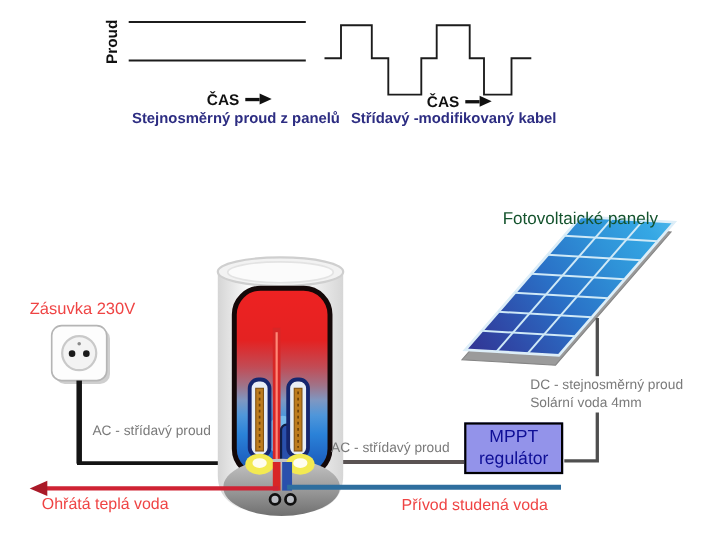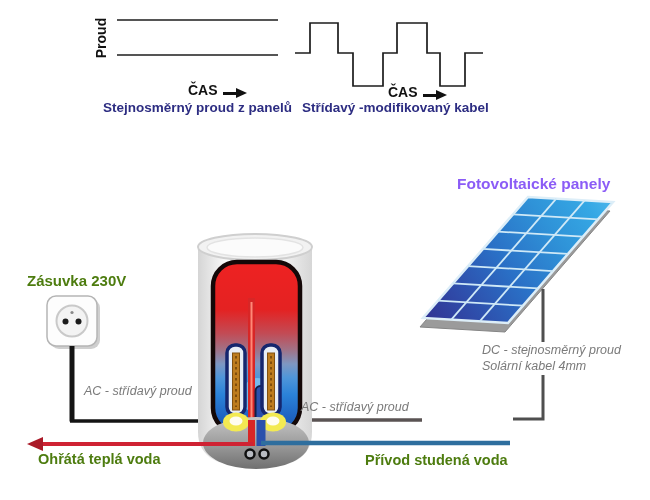--- a/index.html
+++ b/index.html
@@ -4,37 +4,37 @@
 <style>
   html,body{margin:0;padding:0;background:#fff;}
   .canvas{
     position:relative;width:650px;height:500px;background:#ffffff;overflow:hidden;
     font-family:"Liberation Sans", sans-serif;
   }
   .canvas svg{position:absolute;left:0;top:0;}
   .txt{position:absolute;white-space:nowrap;}
   .proud{font-weight:bold;font-size:14px;color:#111;
     left:101px;top:38px;transform:translate(-50%,-50%) rotate(-90deg);}
-  .cas{font-weight:bold;font-size:14px;color:#111;display:flex;align-items:flex-end;gap:5px;}
+  .cas{font-weight:bold;font-size:14px;color:#111;display:flex;align-items:center;gap:5px;}
   .cas-dc{left:188px;top:82px;}
   .cas-ac{left:388px;top:84px;}
   .harrow{display:inline-flex;align-items:center;}
   .harrow .stem{display:block;width:13px;height:3px;background:#111;}
   .harrow .head{display:block;width:0;height:0;border-left:11px solid #111;
     border-top:5.5px solid transparent;border-bottom:5.5px solid transparent;}
-  .cap{font-weight:bold;font-size:13.5px;color:#2d2d82;}
+  .cap{font-weight:bold;font-size:13.5px;color:#2d2d82;margin-left:17px;}
   .cap-dc{left:103px;top:100px;}
   .cap-ac{left:302px;top:100px;}
-  .title-bold{font-weight:bold;font-size:15.5px;color:#8b5cf6;}
+  .title-bold{font-weight:normal;font-size:15.5px;color:#14532d;margin-top:16px;}
   .panel-title{left:457px;top:175px;}
-  .lbl-bold{font-weight:bold;font-size:14.5px;color:#4d7c0f;}
+  .lbl-bold{font-weight:normal;font-size:14.5px;color:#ef4444;}
   .socket-label{left:27px;top:272px;font-size:15px;}
   .hot-label{left:38px;top:451px;}
   .cold-label{left:365px;top:452px;}
-  .lbl-gray{font-size:12.5px;color:#7a7a7a;line-height:1.3;font-style:italic;}
+  .lbl-gray{font-size:12.5px;color:#7a7a7a;line-height:1.3;}
   .dc-cable-label{left:480px;top:342px;background:#fff;padding:0 2px;}
   .socket-cable-label{left:84px;top:383px;}
   .mppt-cable-label{left:301px;top:399px;}
   .mppt-box{
     position:absolute;left:422px;top:384px;width:86px;height:43px;
     background:#9393ea;border:2px solid #000;
     display:flex;flex-direction:column;align-items:center;justify-content:center;
     font-size:16px;line-height:1.22;color:#0e0e96;
   }
 </style>
@@ -189,28 +189,32 @@
     </span>
   </div>
 
   <div class="txt cap cap-dc">Stejnosměrný proud z panelů</div>
   <div class="txt cap cap-ac">Střídavý -modifikovaný kabel</div>
 
   <div class="txt title-bold panel-title">Fotovoltaické panely</div>
 
   <div class="txt lbl-gray dc-cable-label">
     <div>DC - stejnosměrný proud</div>
-    <div>Solární kabel 4mm</div>
+    <div>Solární voda 4mm</div>
   </div>
 
   <div class="txt lbl-bold socket-label">Zásuvka 230V</div>
 
   <div class="txt lbl-gray socket-cable-label">
     <div>AC - střídavý proud</div>
   </div>
 
   <div class="txt lbl-gray mppt-cable-label">AC - střídavý proud</div>
 
+  <div class="mppt-box">
+    <span>MPPT</span>
+    <span>regulátor</span>
+  </div>
 
   <div class="txt lbl-bold cold-label">Přívod studená voda</div>
   <div class="txt lbl-bold hot-label">Ohřátá teplá voda</div>
 
 </div>
 
 </body></html>

